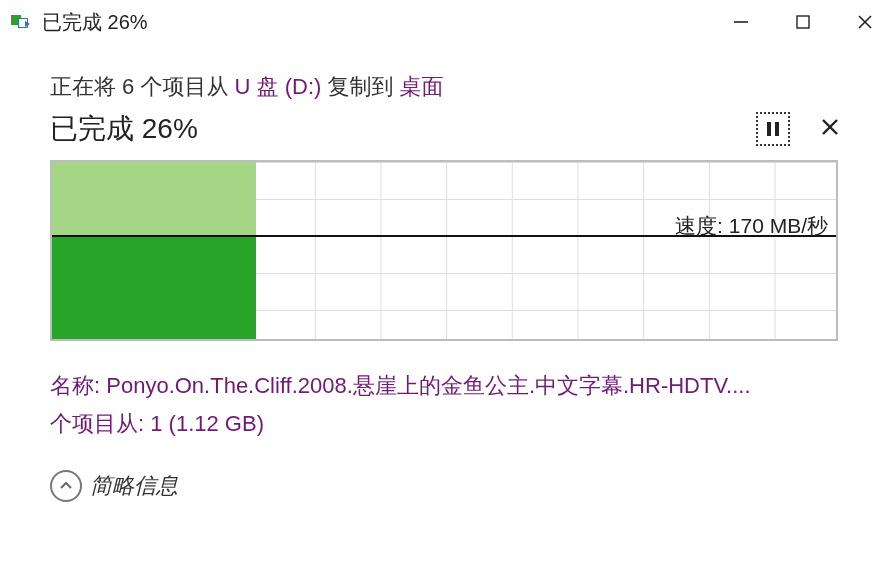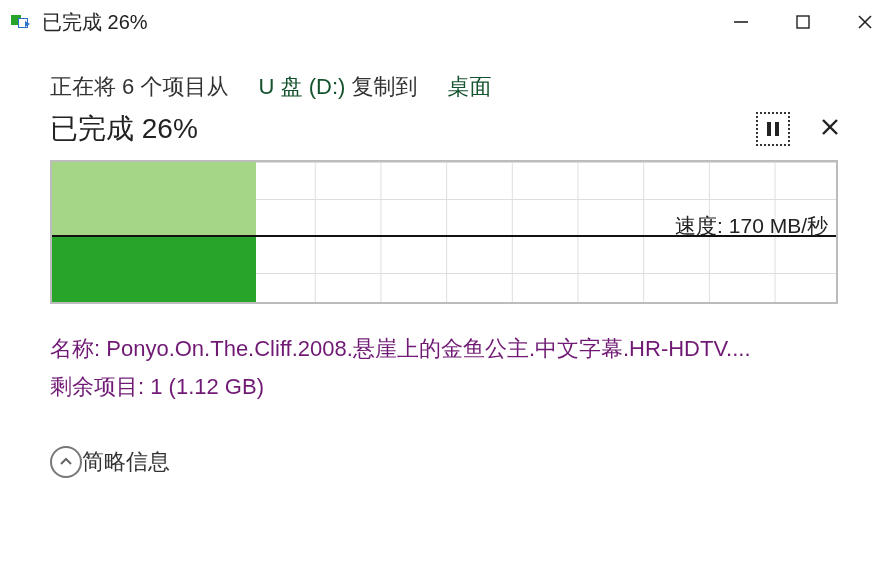--- a/index.html
+++ b/index.html
@@ -61,21 +61,21 @@
     }
     .win-btn svg { display: block; }
     .content {
       padding: 28px 50px 0 50px;
     }
     .copy-line {
       font-size: 22px;
       color: #333;
       margin-bottom: 8px;
     }
-    .copy-line .link { color: #14532d; margin-left: 24px; }
+    .copy-line .link { color: #701a75; }
     .progress-header {
       display: flex;
       align-items: center;
       margin-bottom: 12px;
     }
     .progress-title {
       font-size: 28px;
       color: #222;
     }
     .spacer { flex: 1; }
@@ -94,21 +94,21 @@
       width: 4px; height: 14px; background: #222;
     }
     .cancel-btn {
       font-size: 24px;
       color: #222;
       margin-right: 6px;
     }
     .graph {
       position: relative;
       width: 788px;
-      height: 144px;
+      height: 181px;
       border: 2px solid #bcbcbc;
     }
     .graph-grid {
       position: absolute;
       inset: 0;
       background-image:
         linear-gradient(to right, #dedede 1px, transparent 1px),
         linear-gradient(to bottom, #dedede 1px, transparent 1px);
       background-size: 65.7px 37px;
     }
@@ -145,24 +145,25 @@
       font-size: 22px;
       color: #701a75;
     }
     .details .row {
       margin-bottom: 8px;
       white-space: nowrap;
       overflow: hidden;
       text-overflow: ellipsis;
     }
     .footer {
-      margin-top: 44px;
-      display: flex;
-      align-items: center;
-      gap: 0;
+      margin-top: 31px;
+      display: flex;
+      align-items: center;
+      gap: 8px;
+      font-style: italic;
     }
     .chevron-up {
       width: 32px; height: 32px;
       border: 2px solid #777;
       border-radius: 50%;
       display: flex;
       align-items: center;
       justify-content: center;
     }
     .chevron-up svg { display: block; }
@@ -233,21 +234,21 @@
       <span>170 MB/秒</span>
     </div>
   </div>
 
   <div class="details">
     <div class="row">
       <span>名称:</span>
       <span>Ponyo.On.The.Cliff.2008.悬崖上的金鱼公主.中文字幕.HR-HDTV....</span>
     </div>
     <div class="row">
-      <span>剩余项目:</span>
+      <span>个项目从:</span>
       <span>1 (1.12 GB)</span>
     </div>
   </div>
 
   <div class="footer">
     <div class="chevron-up">
       <svg width="16" height="16" viewBox="0 0 16 16">
           <polyline points="3,10 8,5 13,10" fill="none" stroke="#666" stroke-width="2"></polyline>
         </svg>
     </div>

